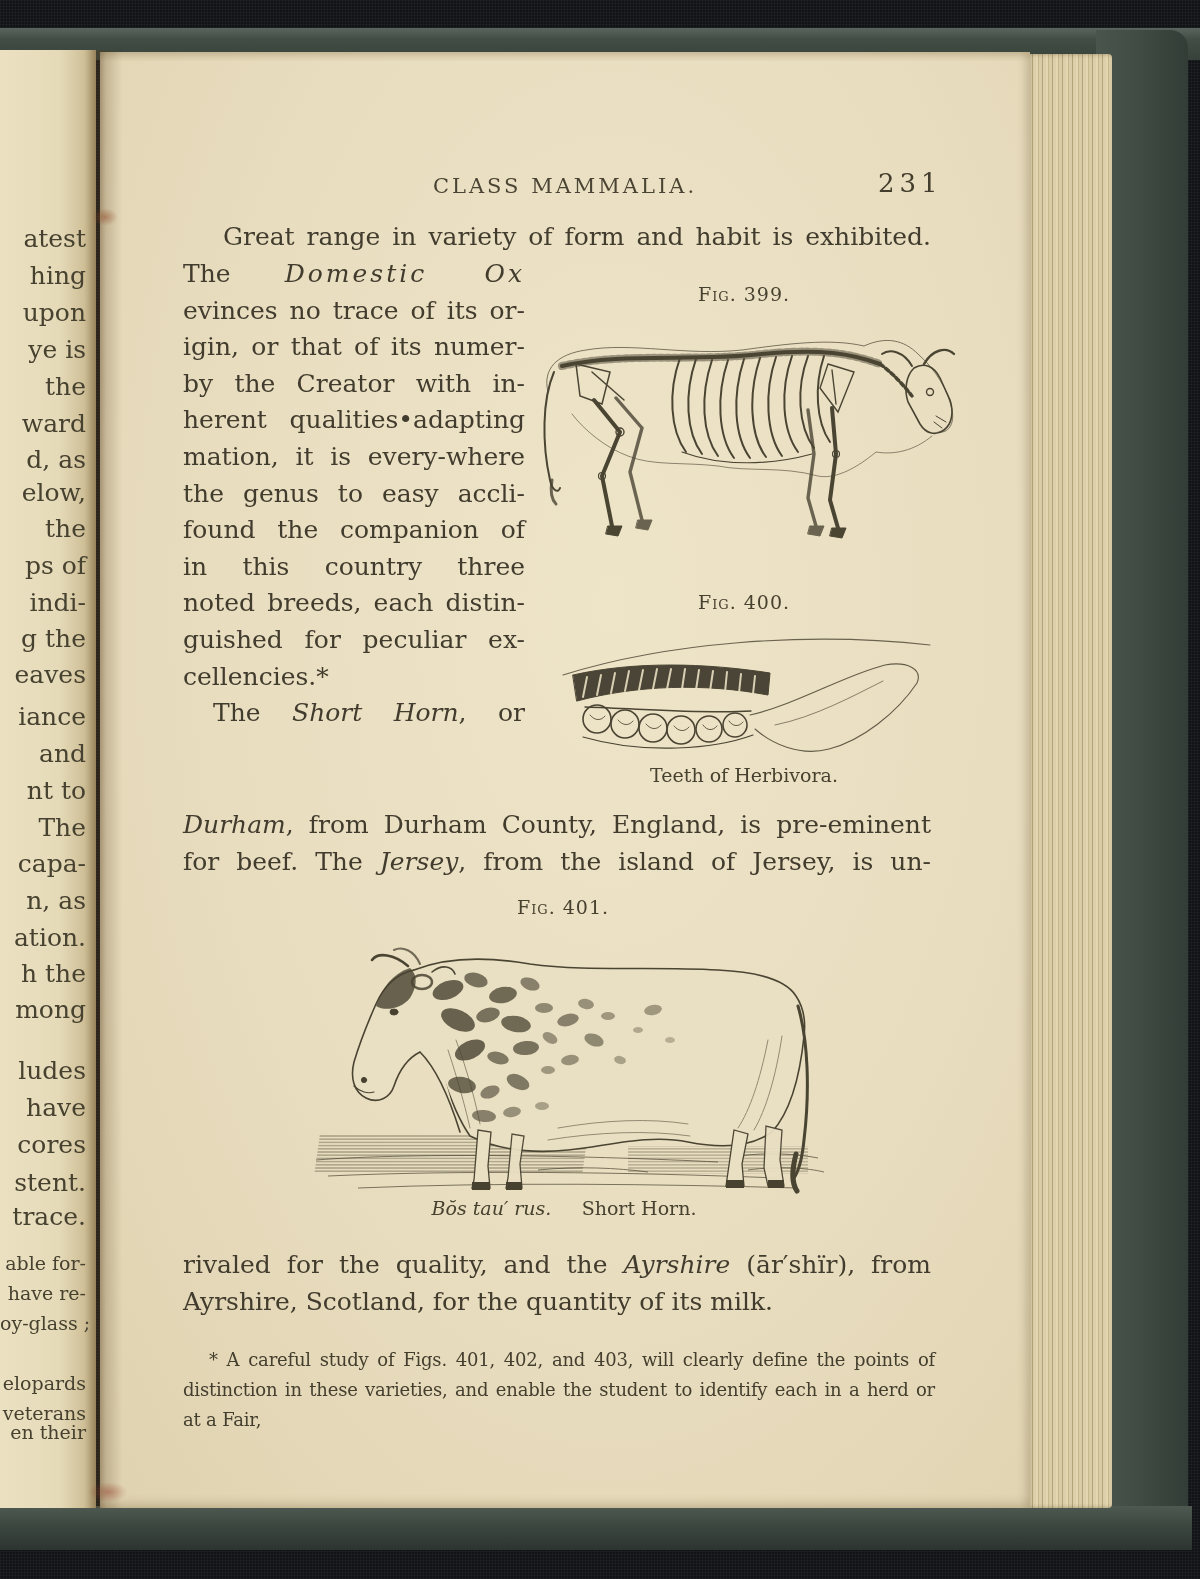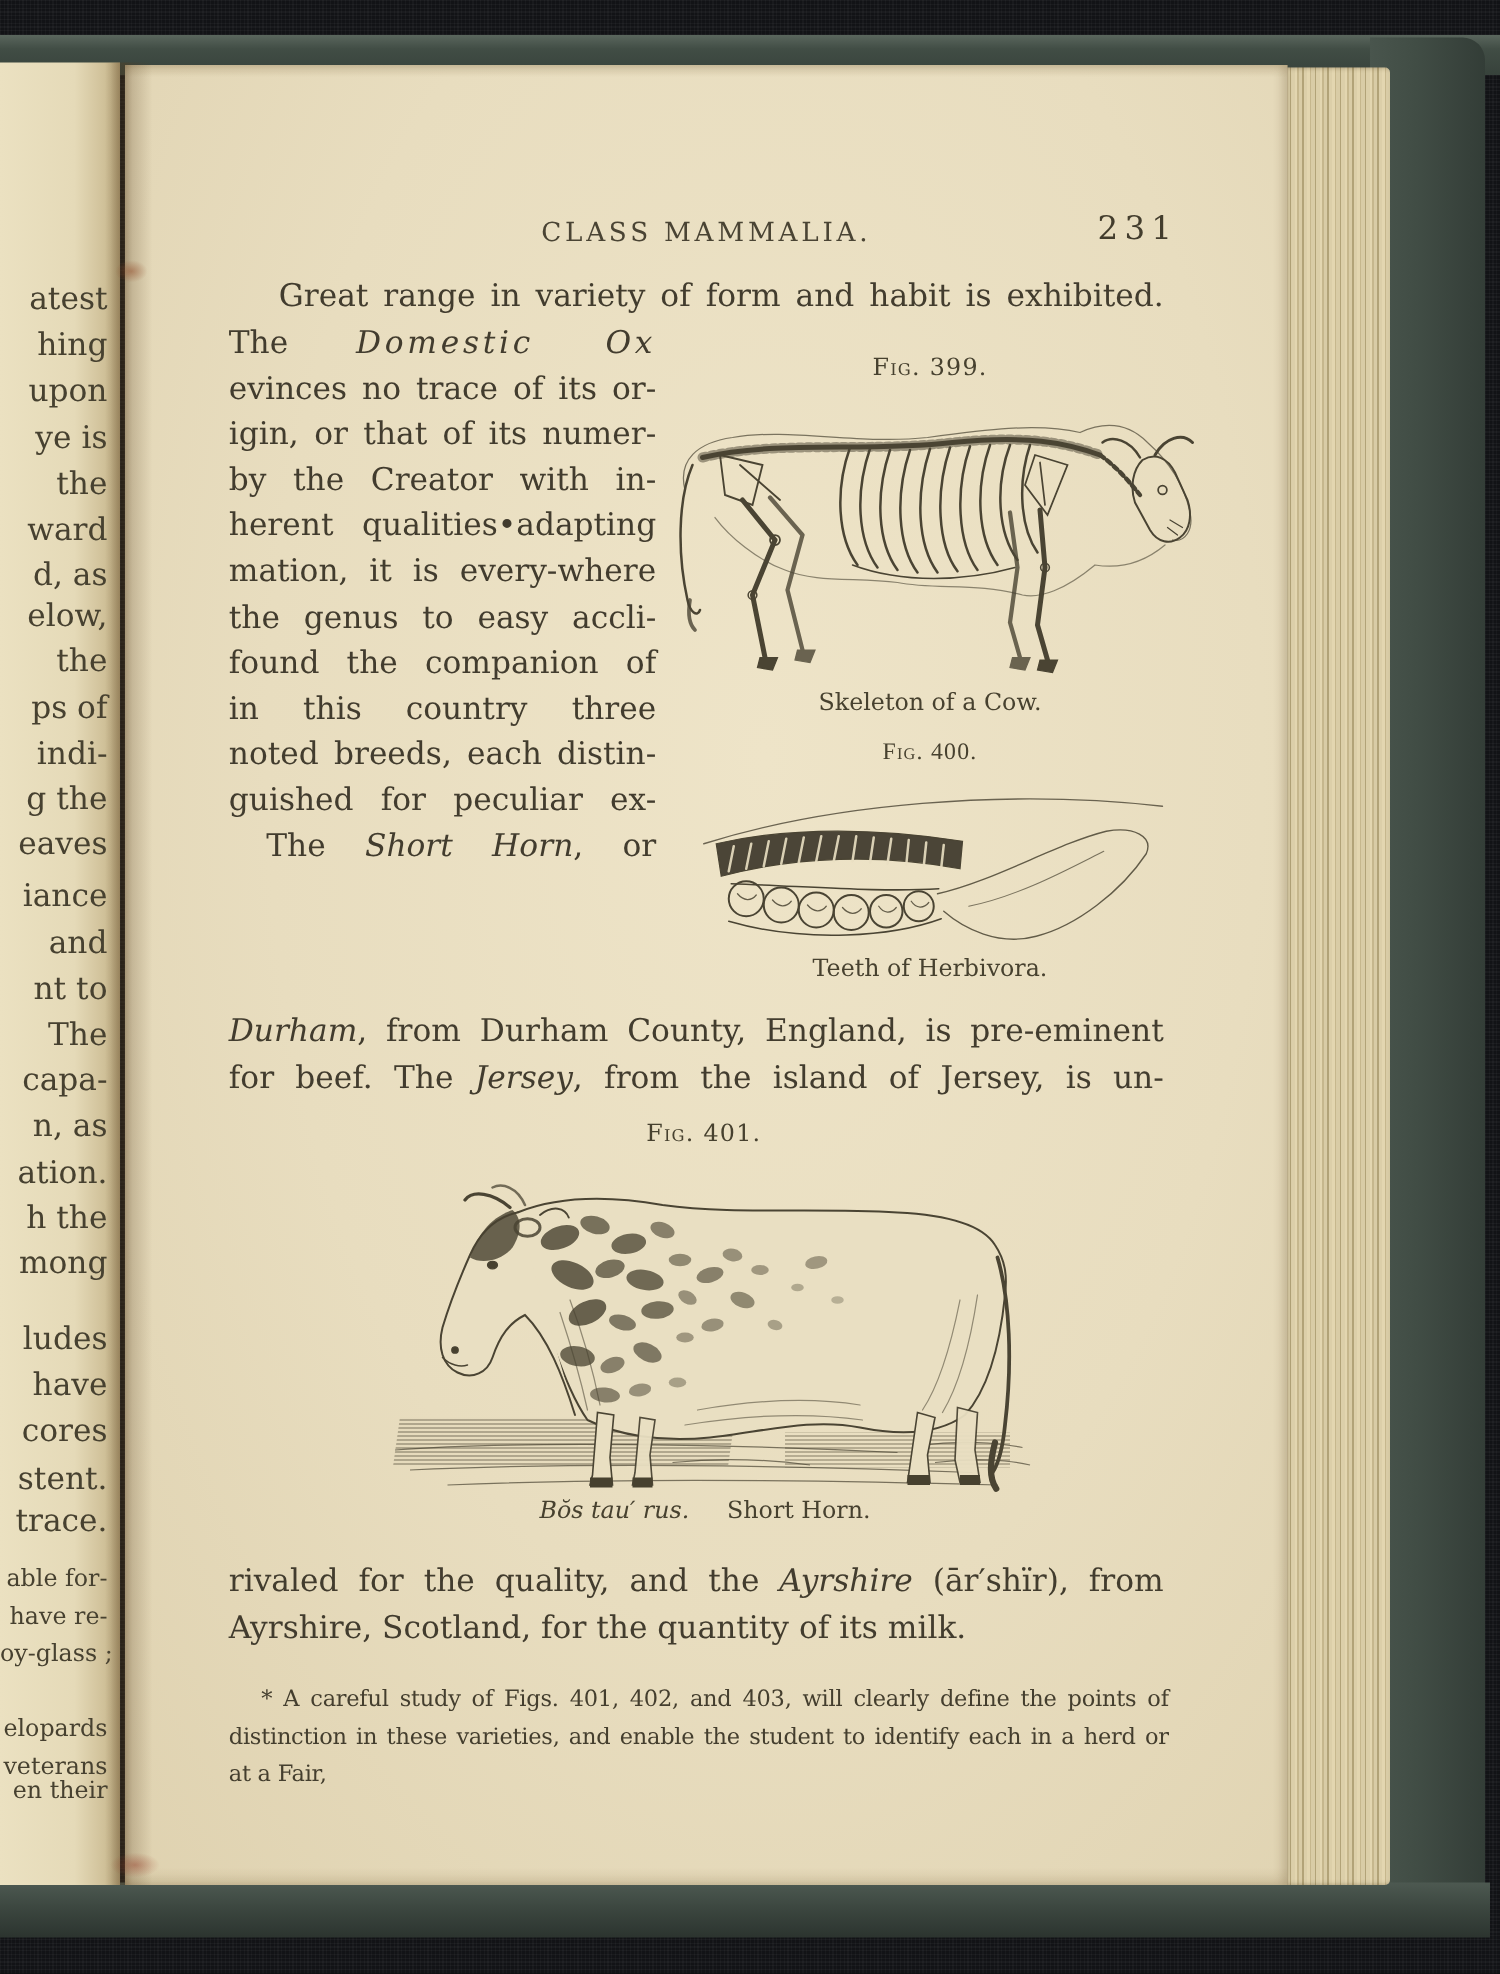--- a/index.html
+++ b/index.html
@@ -63,21 +63,21 @@
   #full-lines .fl{line-height:37px;text-align:justify;text-align-last:justify;}
   #bottom-lines{left:183px;top:1246px;width:748px;font-size:25px;}
   #bottom-lines .bl{line-height:37px;}
   #bottom-lines .bl.j{text-align:justify;text-align-last:justify;}
   
   .fig-label{font-size:19px;font-variant:small-caps;letter-spacing:1px;text-align:center;color:#47412f;}
   .fig-caption{font-size:19px;text-align:center;color:#47412f;}
   #fig399-label{left:560px;top:283px;width:368px;}
   #fig399-art{left:532px;top:304px;}
   #fig399-caption{left:560px;top:551px;width:368px;}
-  #fig400-label{left:560px;top:591px;width:368px;font-family:Liberation Serif, serif;}
+  #fig400-label{left:560px;top:591px;width:368px;}
   #fig400-art{left:545px;top:617px;}
   #fig400-caption{left:560px;top:764px;width:368px;}
   #fig401-label{left:330px;top:896px;width:466px;}
   #fig401-art{left:298px;top:920px;}
   #fig401-caption{left:290px;top:1197px;width:548px;font-size:19px;text-align:center;color:#47412f;}
   
   #footnote{left:183px;top:1345px;width:752px;font-size:18px;letter-spacing:-0.2px;color:#443e2e;}
   #footnote .fn{line-height:30px;text-align:justify;text-align-last:justify;}
   #footnote .fn.first{text-indent:26px;}
   #footnote .fn.last{text-align:left;text-align-last:left;}
@@ -148,20 +148,21 @@
     <div class="cl">evinces no trace of its or-</div>
     <div class="cl">igin, or that of its numer-</div>
     <div class="cl">by the Creator with in-</div>
     <div class="cl">herent qualities•adapting</div>
     <div class="cl">mation, it is every-where</div>
     <div class="cl">the genus to easy accli-</div>
     <div class="cl">found the companion of</div>
     <div class="cl">in this country three</div>
     <div class="cl">noted breeds, each distin-</div>
     <div class="cl">guished for peculiar ex-</div>
+    <div class="cl noj">cellencies.*</div>
     <div class="cl ind"><span>The </span><span class="it">Short Horn</span><span>, or</span></div>
   </div>
 
   <div class="abs" id="full-lines">
     <div class="fl"><span class="it">Durham</span><span>, from Durham County, England, is pre-eminent</span></div>
     <div class="fl"><span>for beef.  The </span><span class="it">Jersey</span><span>, from the island of Jersey, is un-</span></div>
   </div>
 
   <div class="abs fig-label" id="fig399-label">Fig. 399.</div>
   <div class="abs" id="fig399-art">
@@ -212,21 +213,20 @@
         <g opacity="0.8">
           <path d="M276,106 L282,150 M282,150 L276,194 M276,194 L284,222" stroke-width="3.4"></path>
           <path d="M278,222 L292,222 L288,232 L276,230 Z" fill="#4a4433" stroke-width="1"></path>
         </g>
 
         <path d="M22,68 C10,96 10,140 18,176 C20,186 26,190 28,184" stroke-width="2"></path>
         <path d="M20,176 C18,188 20,196 24,200" stroke-width="3" opacity="0.8"></path>
       </g>
     </svg>
   </div>
-  <div class="abs fig-caption" id="fig399-caption">Skeleton of a Cow.</div>
 
   <div class="abs fig-label" id="fig400-label">Fig. 400.</div>
   <div class="abs" id="fig400-art">
     <svg width="398" height="148" viewBox="0 0 398 148">
       <g class="o" stroke-linecap="round">
         <path d="M18,58 C120,26 260,14 385,28" stroke-width="1.1" opacity="0.8"></path>
 
         <path d="M28,58 C90,44 160,46 225,56 L223,78 C160,66 92,68 32,84 Z" fill="#4b4537" stroke-width="1"></path>
         <g stroke="#e9dfc2" stroke-width="2" opacity="0.9">
           <path d="M42,60 L38,80 M56,58 L52,78 M70,56 L66,76 M84,54 L80,74 M98,53 L94,73 M112,52 L108,72 M126,52 L122,72 M140,52 L137,72 M154,53 L151,73 M168,54 L165,74 M182,55 L180,75 M196,57 L194,76 M210,59 L208,77"></path>

